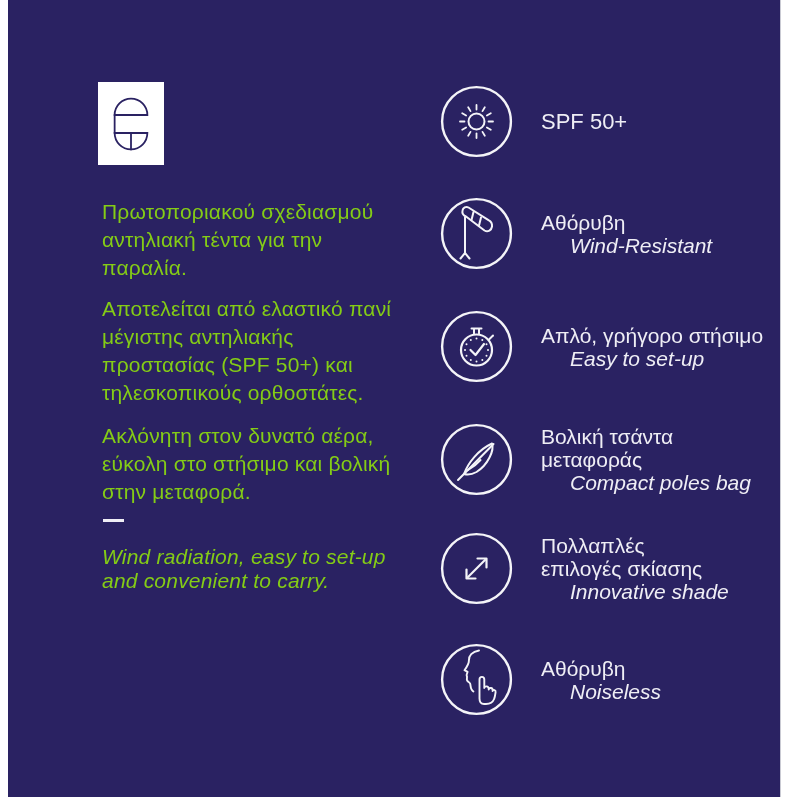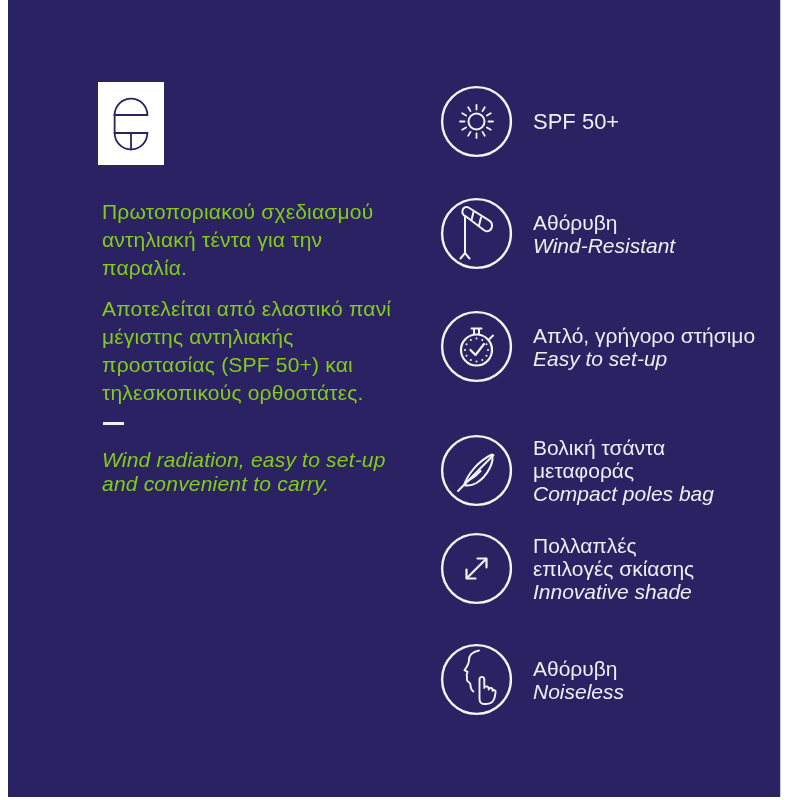--- a/index.html
+++ b/index.html
@@ -21,28 +21,28 @@
   .desc{
     position:absolute;left:94px;top:198px;width:316px;
     color:#84cc16;font-size:21px;line-height:28px;letter-spacing:.2px;
   }
   .desc p{margin:0 0 13px 0;white-space:pre-line;}
   .desc p.tight{margin-bottom:15px;}
   .desc p.en{font-style:italic;line-height:24px;}
   .divider{width:21px;height:3px;background:#efeef5;margin:11px 0 23px 1px;}
   
   .feature{
-    position:absolute;left:432px;display:flex;align-items:center;gap:20px;
+    position:absolute;left:432px;display:flex;align-items:center;gap:28px;
     color:#efeef5;
   }
   .feature .icon-wrap{flex:0 0 73px;height:73px;}
   .feature .labels{font-size:21px;line-height:23px;}
   .feature .greek{white-space:pre-line;}
-  .feature .english{font-style:italic;}
-  .r1{top:85px;} .r2{top:197px;} .r3{top:310px;} .r4{top:434px;} .r5{top:532px;} .r6{top:643px;}
+  .feature .english{font-style:italic;margin-left:29px;}
+  .r1{top:85px;} .r2{top:197px;} .r3{top:310px;} .r4{top:423px;} .r5{top:532px;} .r6{top:643px;}
   svg{display:block;}
 </style>
 </head>
 <body>
 
 <div class="panel">
 
   <div class="logo">
     <svg width="54" height="70" viewBox="0 0 66 84">
       <g fill="none" stroke="#2a2262" stroke-width="2.2" stroke-linecap="square">
@@ -55,20 +55,23 @@
   </div>
 
   <div class="desc">
     <p class="gr">Πρωτοποριακού σχεδιασμού
 αντηλιακή τέντα για την
 παραλία.</p>
     <p class="gr tight">Αποτελείται από ελαστικό πανί
 μέγιστης αντηλιακής
 προστασίας (SPF 50+) και
 τηλεσκοπικούς ορθοστάτες.</p>
+    <p class="gr">Ακλόνητη στον δυνατό αέρα,
+εύκολη στο στήσιμο και βολική
+στην μεταφορά.</p>
     <div class="divider"></div>
     <p class="en">Wind radiation, easy to set-up
 and convenient to carry.</p>
   </div>
 
   <div class="feature r1">
     <div class="icon-wrap">
       <svg width="73" height="73" viewBox="0 0 73 73">
         <g fill="none" stroke="#f4f4f8">
           <circle cx="36.5" cy="36.5" r="34.4" stroke-width="2.4"></circle>

